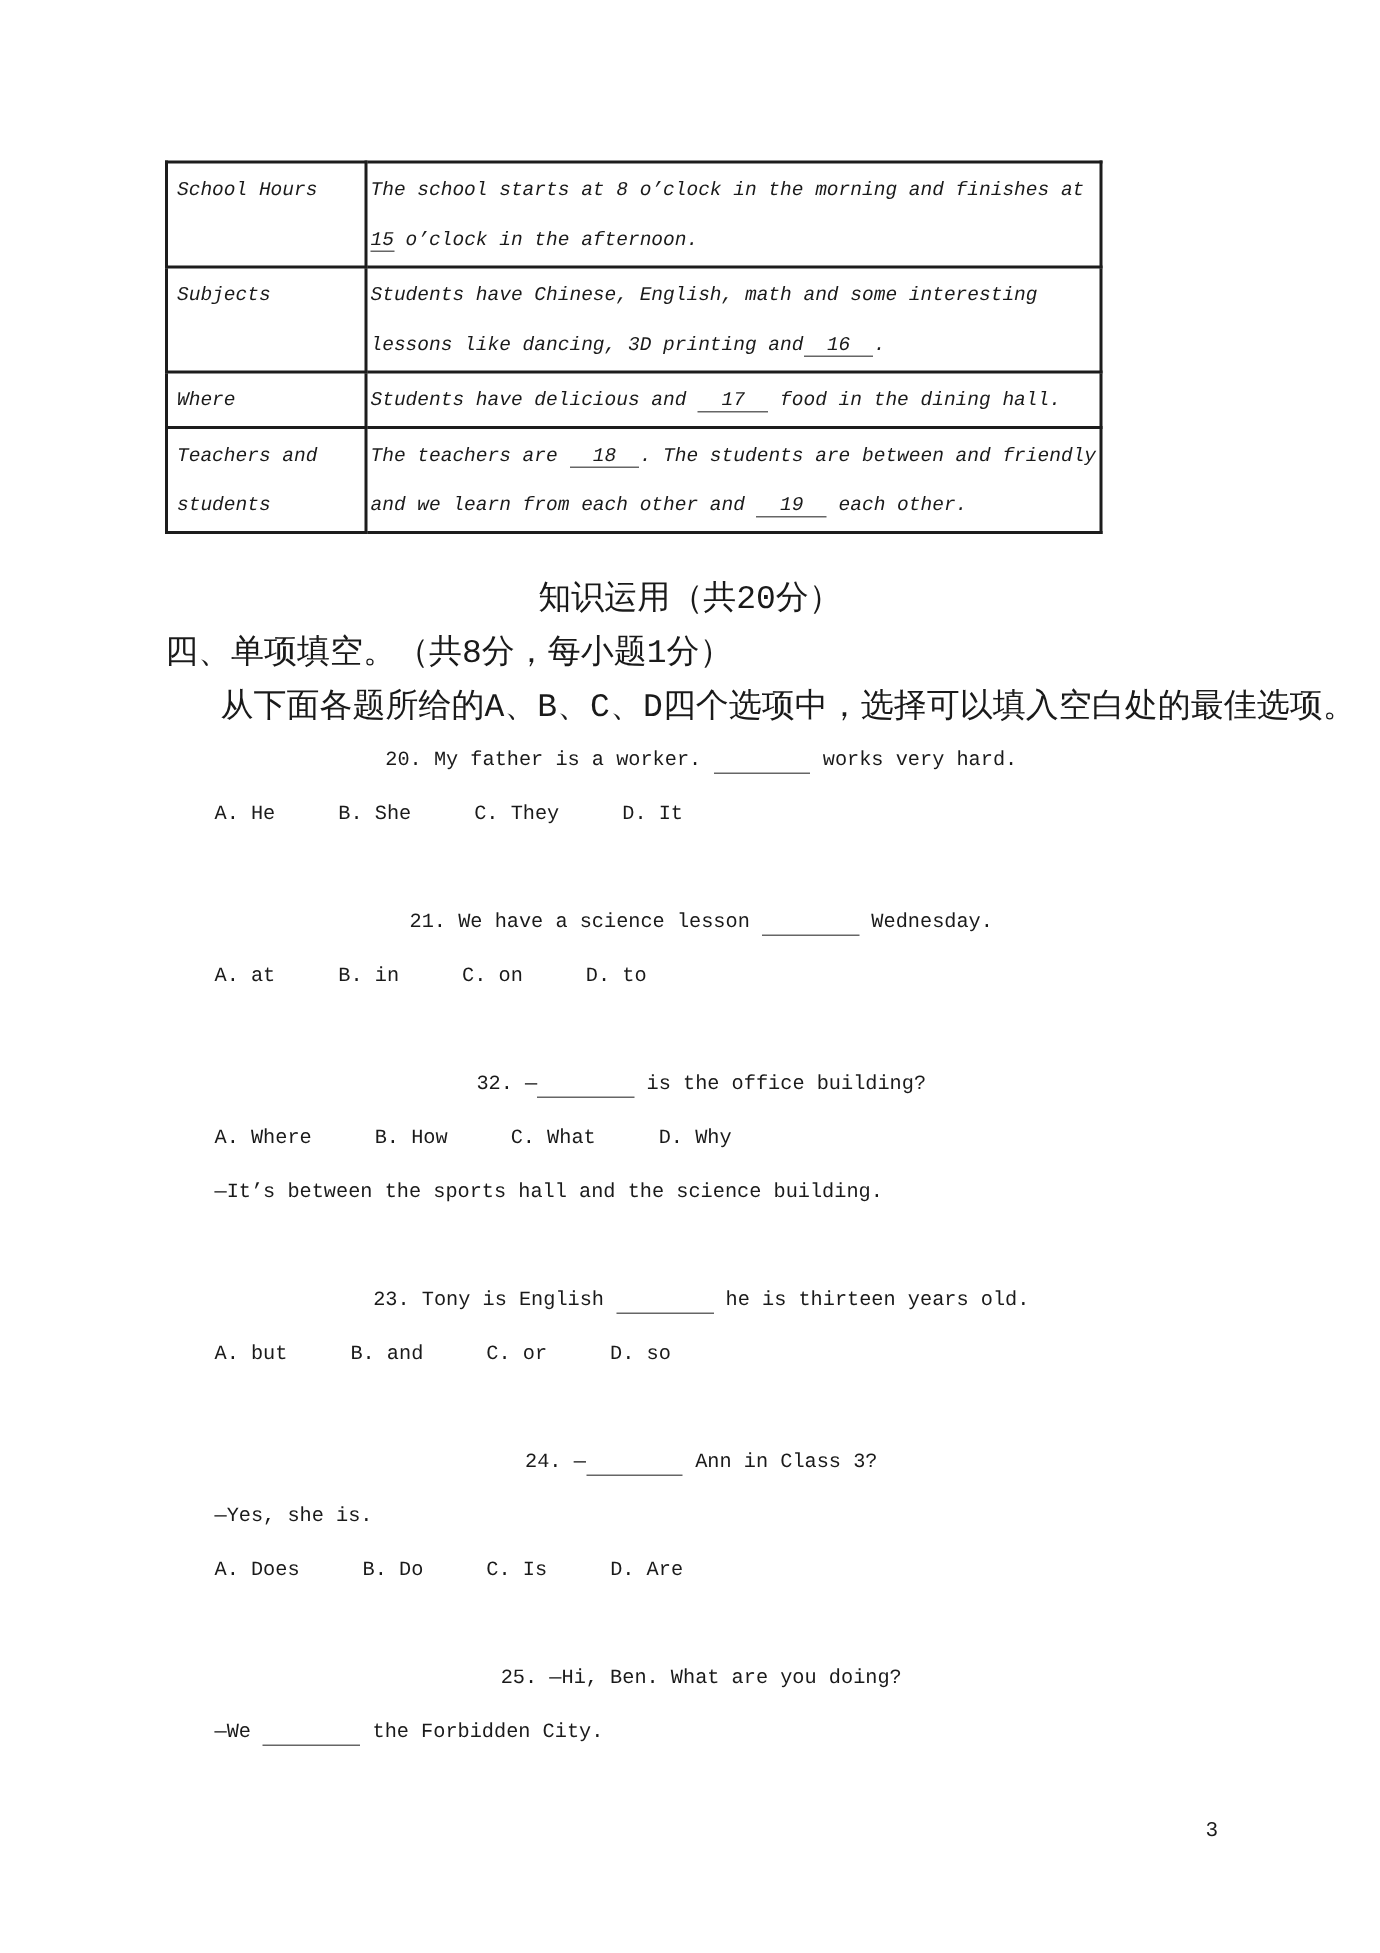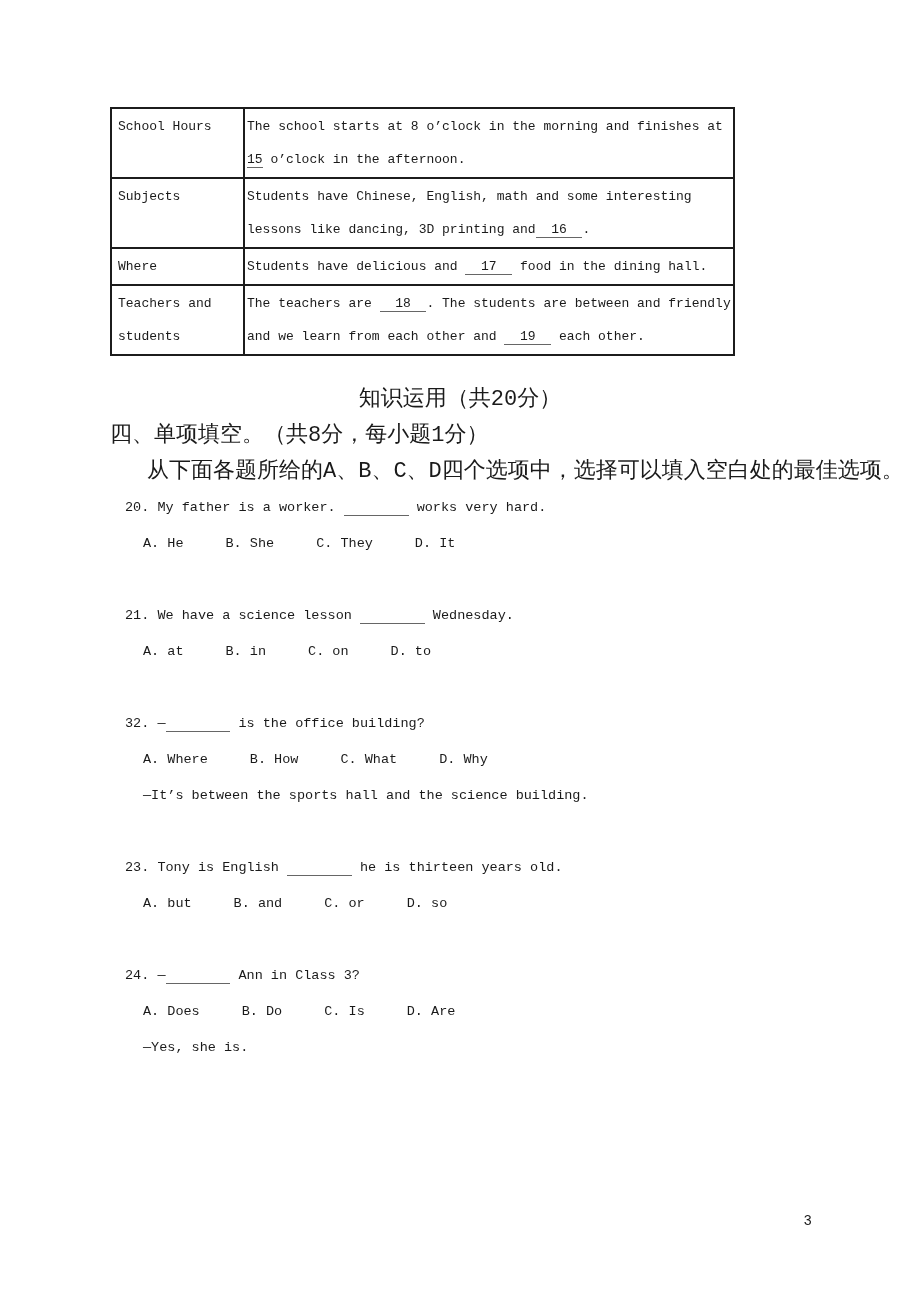--- a/index.html
+++ b/index.html
@@ -16,35 +16,35 @@
     left: 110px; top: 107px;
     width: 700px;
   }
   .line { line-height: 36px; white-space: pre; }
   .en { font-size: 13.5px; }
   .zh { font-size: 22px; }
   .center { text-align: center; }
   .u { border-bottom: 1px solid #666; }
 
   
-  table.info-table { border-collapse: collapse; table-layout: auto; }
+  table.info-table { border-collapse: collapse; table-layout: auto; font-style: italic; }
   table.info-table td {
     border: 2px solid #1c1c1c;
     vertical-align: top;
     padding: 1px 2px;
   }
   table.info-table td.label-cell { width: 123px; padding-left: 6px; }
   .tline { line-height: 33px; font-size: 13px; white-space: pre; }
 
   
   .heading { margin-top: 26px; }
 
   
   .question { margin-bottom: 36px; }
-  .q-first { padding-left: 15px; }
+  .q-first { padding-left: 15px; text-align: center; }
   .q-cont { padding-left: 33px; }
   .q-options { padding-left: 33px; }
   .q-options .opt { margin-right: 42px; }
 
   .page-num {
     position: absolute;
     top: 1203px; left: 110px; width: 702px;
     text-align: right;
     font-size: 14px;
     line-height: 36px;
@@ -113,20 +113,24 @@
         <div class="line en q-first"><span>32. </span><span>—</span><span class="u">        </span><span> is the office building?</span></div>
         <div class="line en q-options"><span class="opt">A. Where</span><span class="opt">B. How</span><span class="opt">C. What</span><span class="opt">D. Why</span></div>
         <div class="line en q-cont"><span>—It’s between the sports hall and the science building.</span></div>
       </div>
       <div class="question">
         <div class="line en q-first"><span>23. </span><span>Tony is English </span><span class="u">        </span><span> he is thirteen years old.</span></div>
         <div class="line en q-options"><span class="opt">A. but</span><span class="opt">B. and</span><span class="opt">C. or</span><span class="opt">D. so</span></div>
       </div>
       <div class="question">
         <div class="line en q-first"><span>24. </span><span>—</span><span class="u">        </span><span> Ann in Class 3?</span></div>
+        <div class="line en q-cont"><span>—Yes, she is.</span></div>
         <div class="line en q-options"><span class="opt">A. Does</span><span class="opt">B. Do</span><span class="opt">C. Is</span><span class="opt">D. Are</span></div>
-        <div class="line en q-cont"><span>—Yes, she is.</span></div>
+      </div>
+      <div class="question">
+        <div class="line en q-first"><span>25. </span><span>—Hi, Ben. What are you doing?</span></div>
+        <div class="line en q-cont"><span>—We </span><span class="u">        </span><span> the Forbidden City.</span></div>
       </div>
     </div>
 
 </div>
 
 <div class="page-num">3</div>
 
 </body></html>

